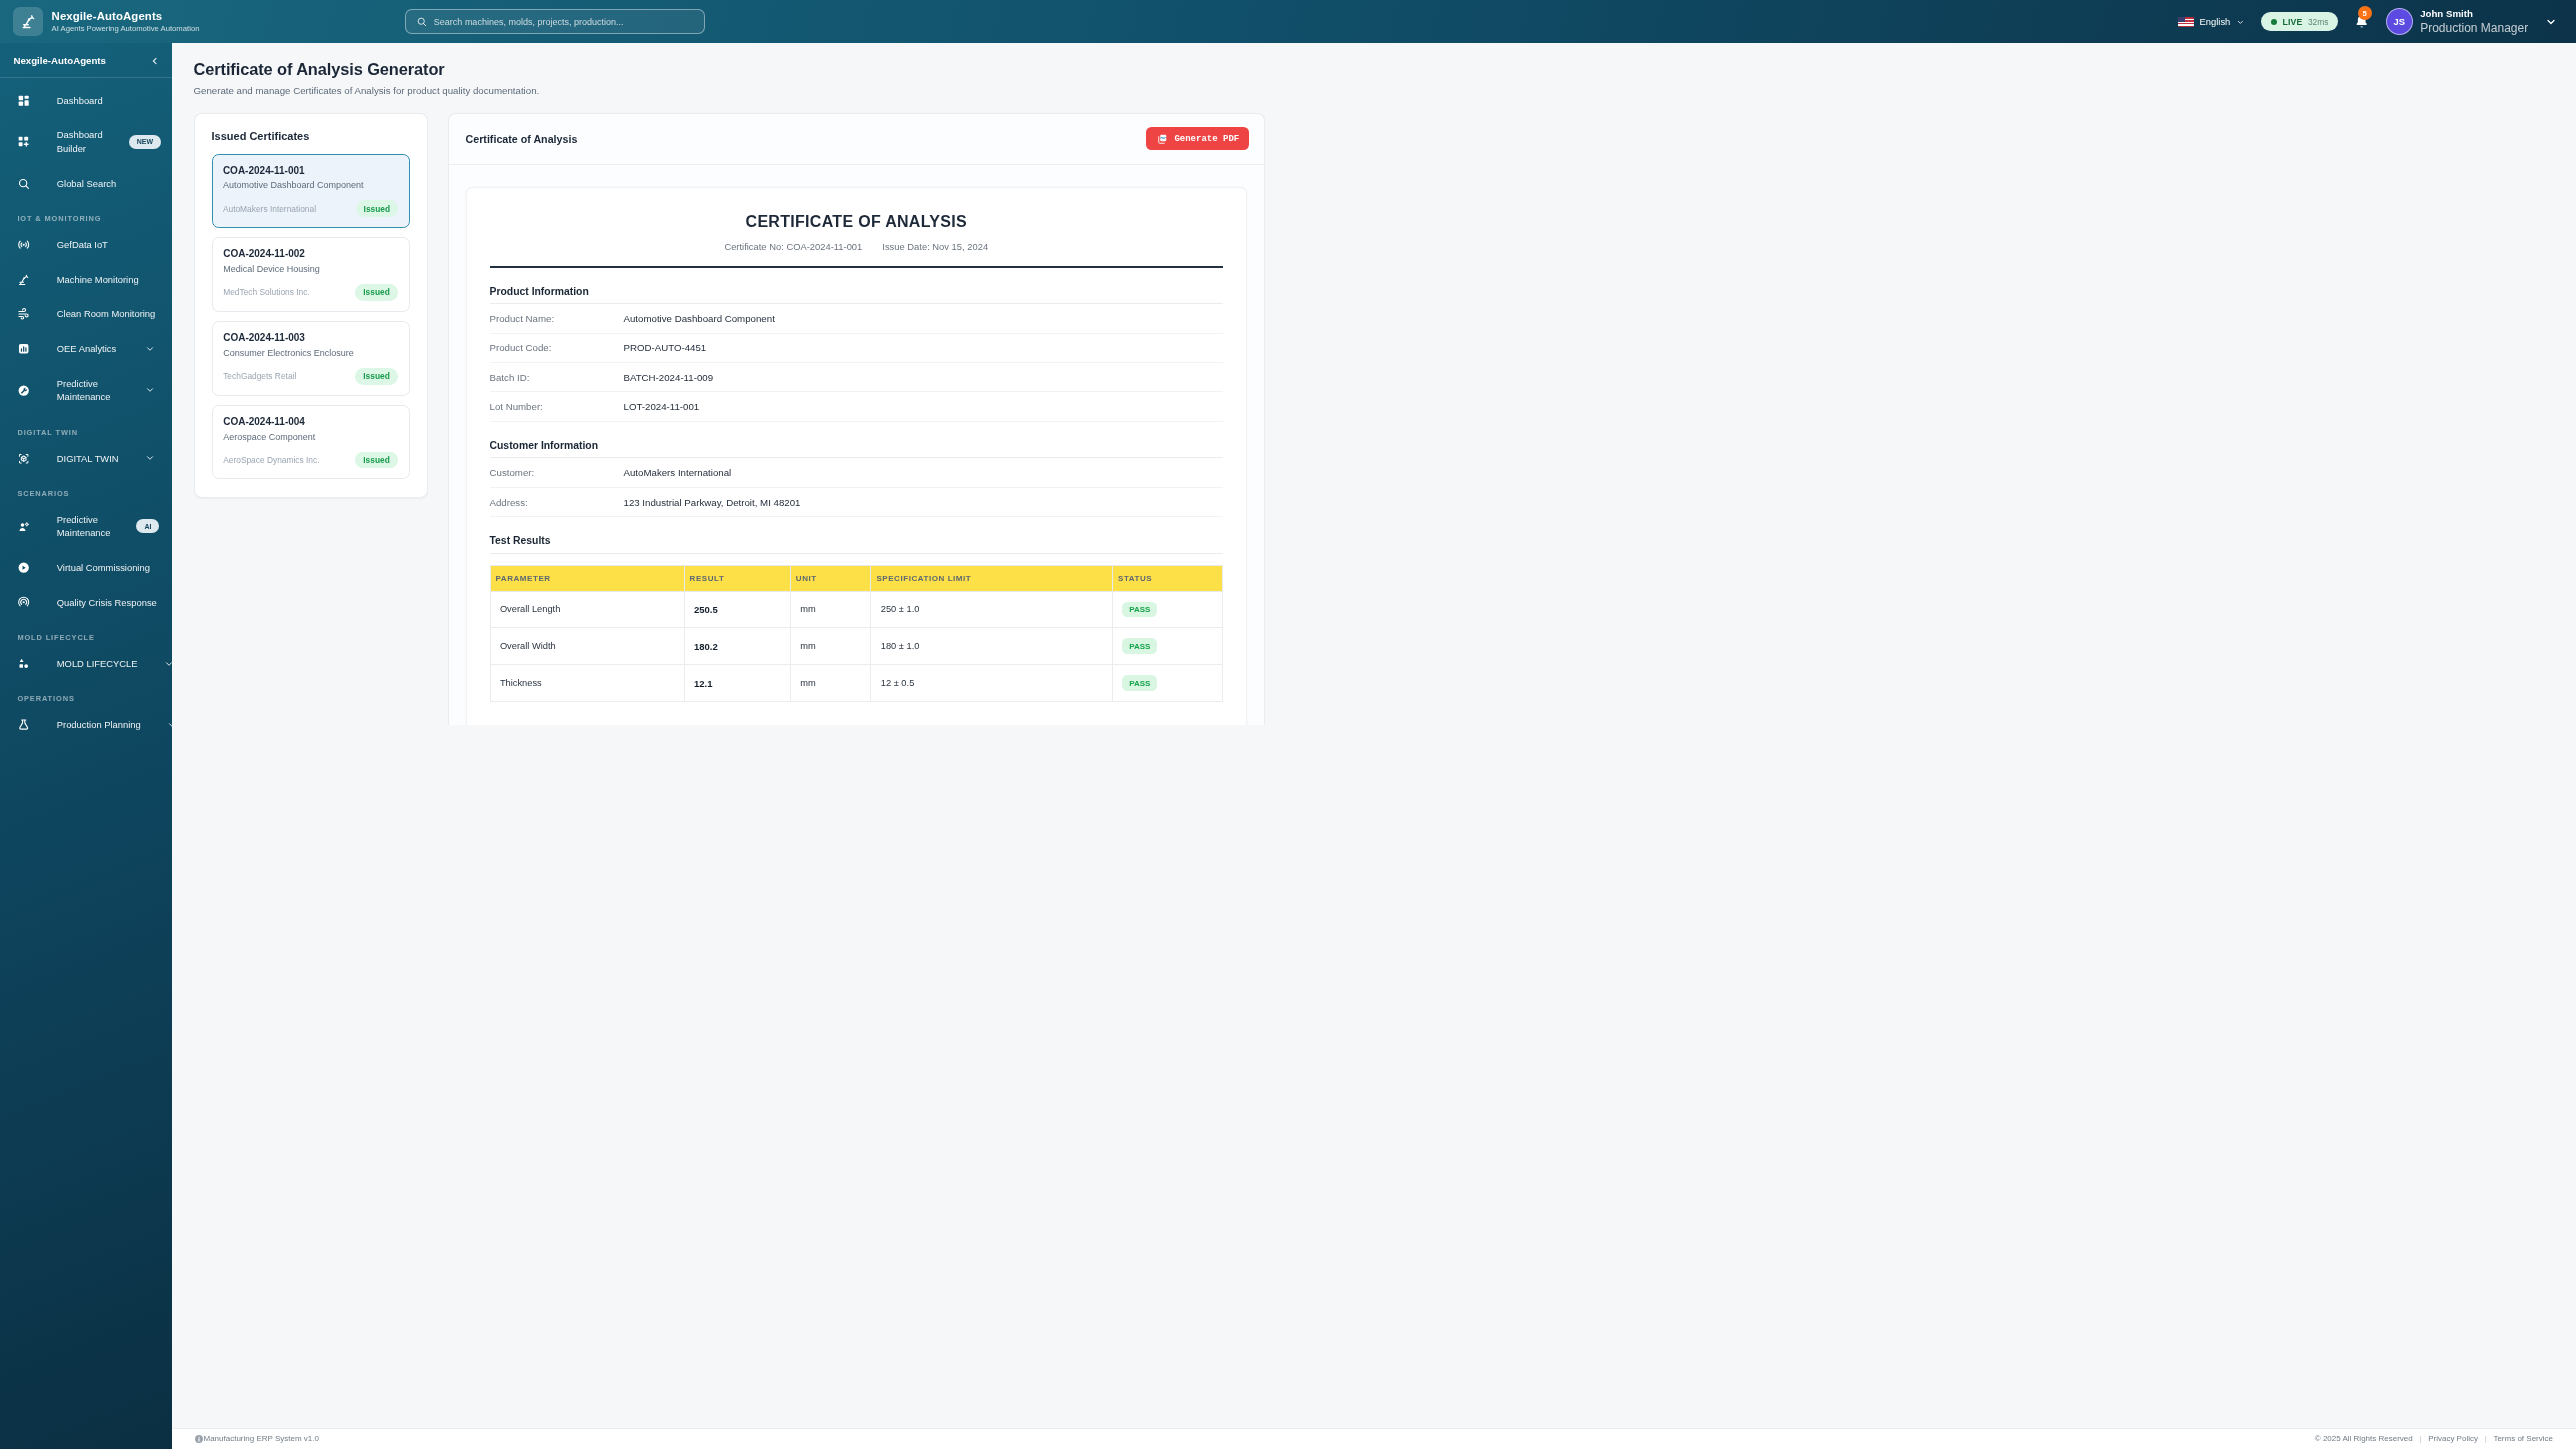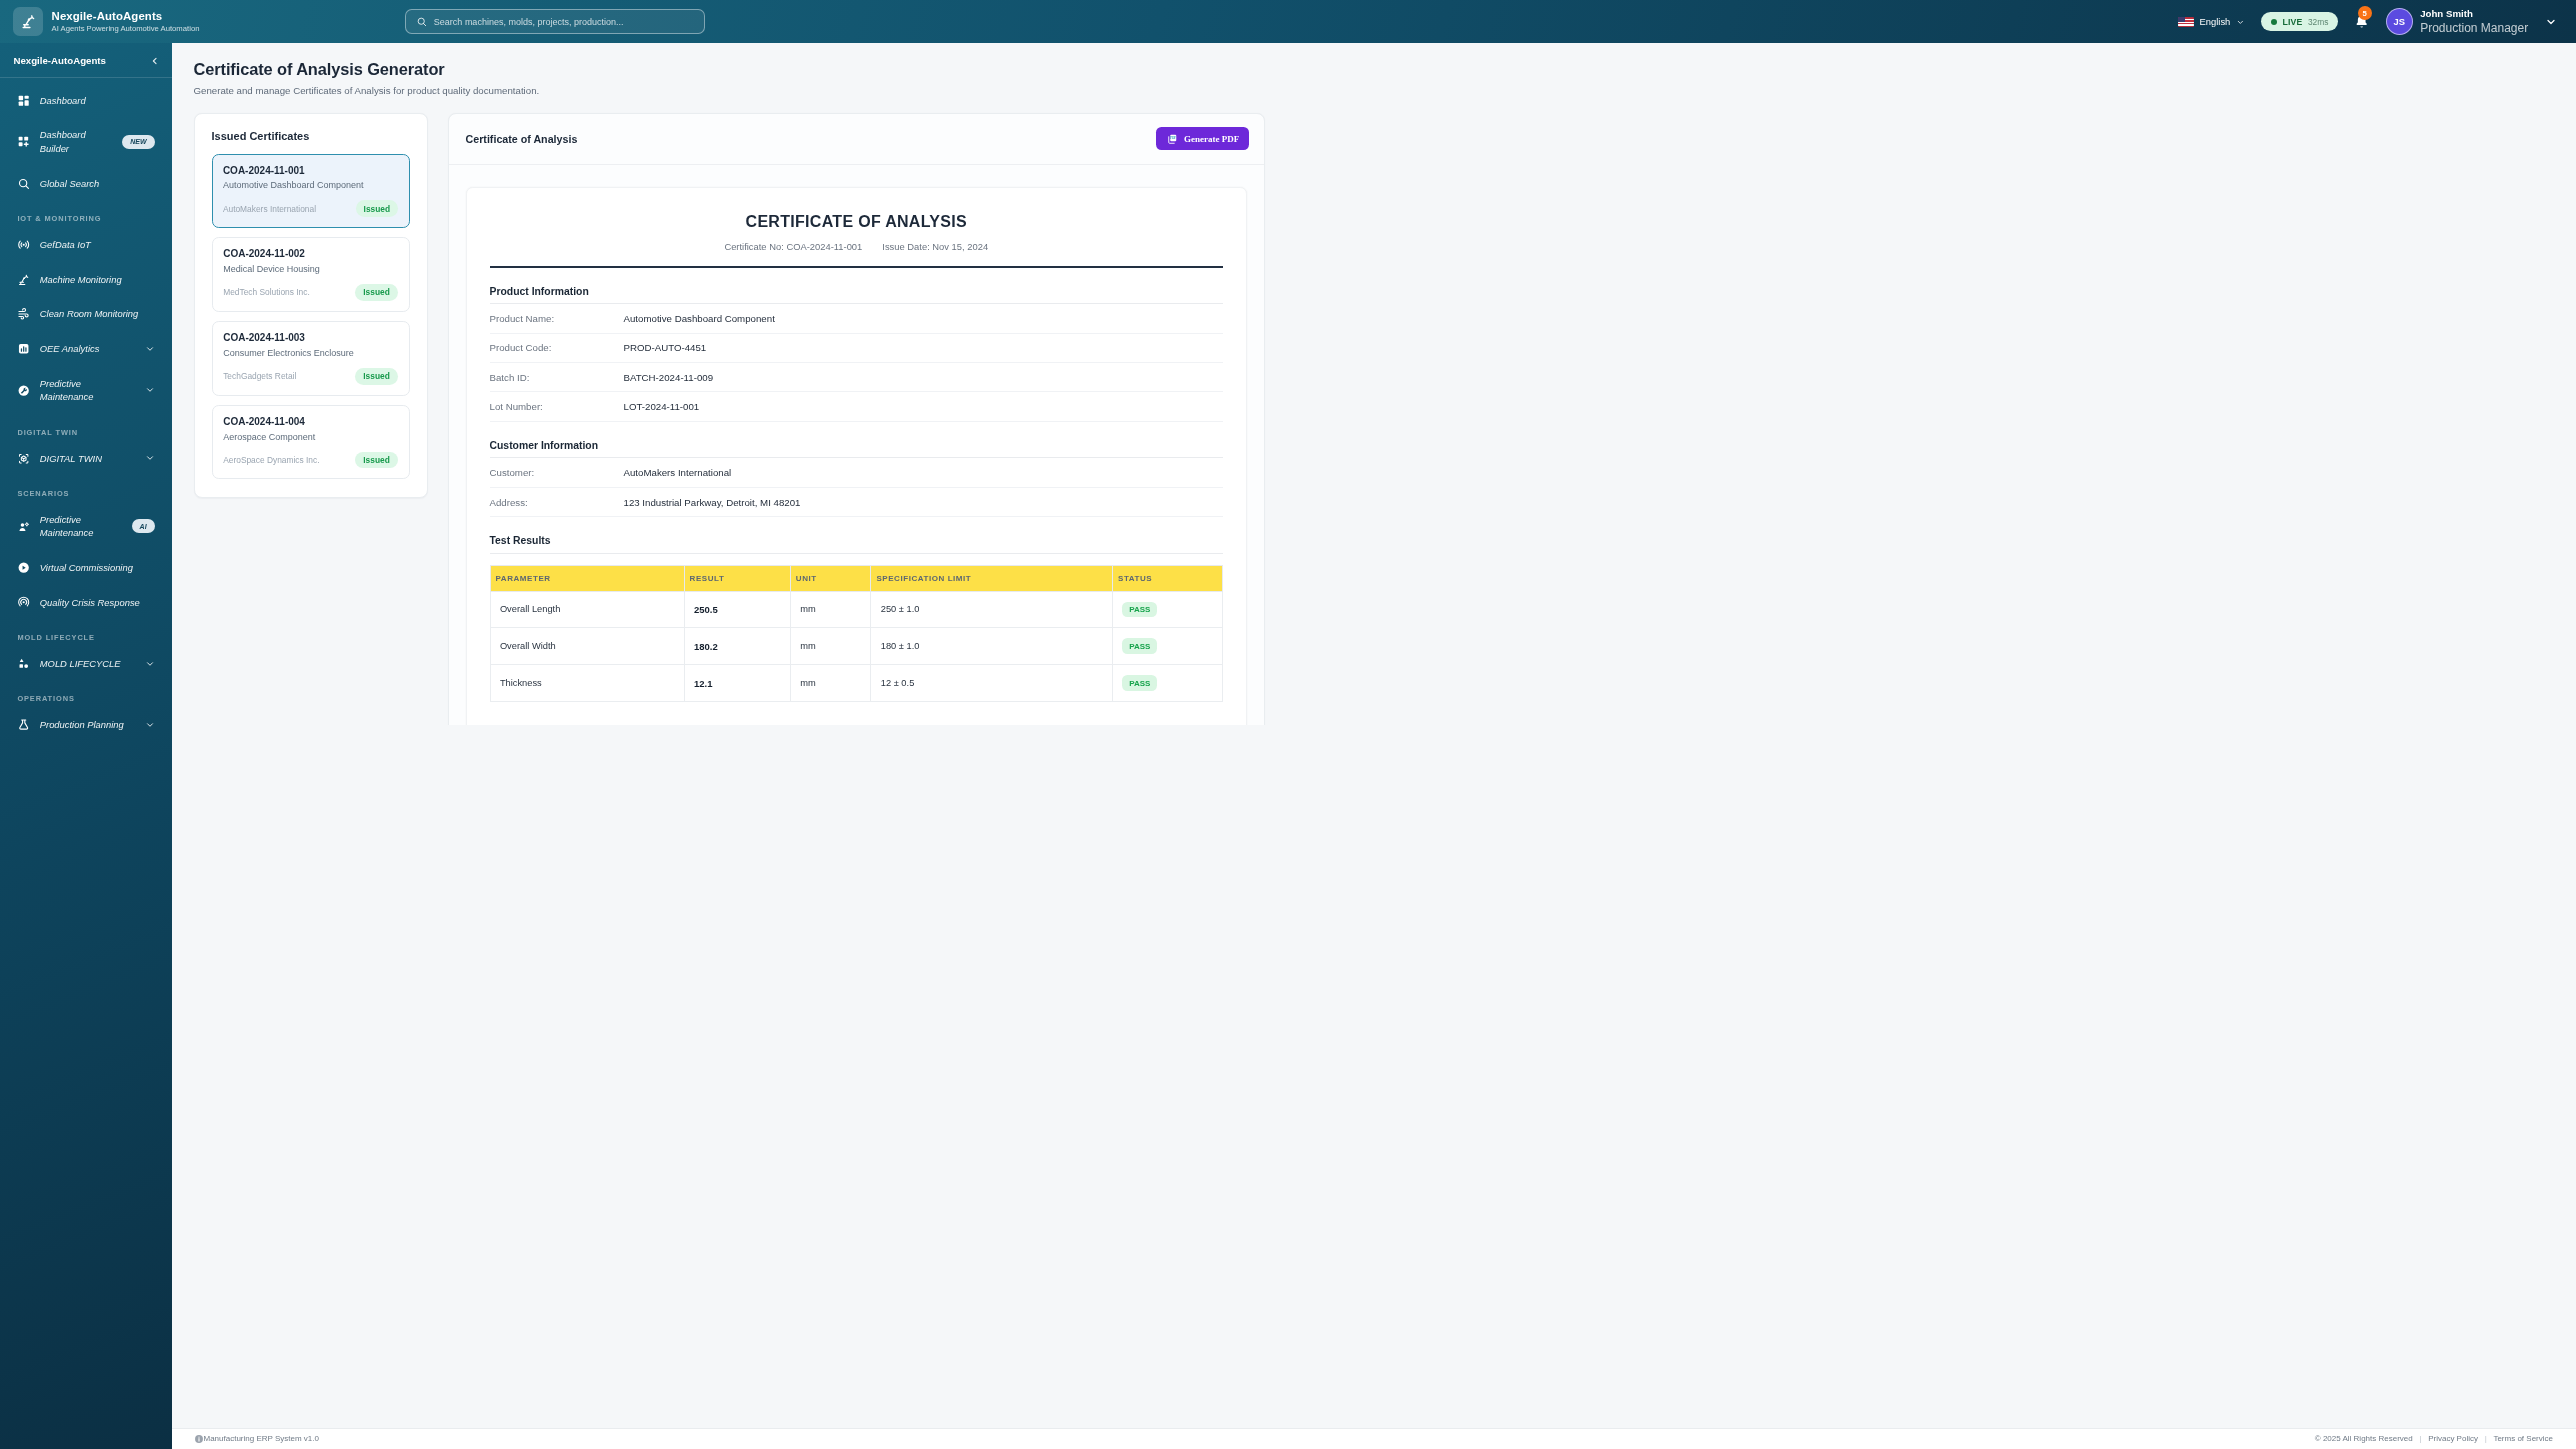--- a/index.html
+++ b/index.html
@@ -44,22 +44,22 @@
   .user .chev { margin-left:9.4px; }
 
   
   aside { position:fixed; top:43px; left:0; bottom:0; width:172px; z-index:20; color:#fff;
     background:linear-gradient(158deg,#14607a 0%,#0e455e 55%,#0b2f43 100%); display:flex; flex-direction:column; overflow:hidden; }
   .sb-head { display:flex; justify-content:space-between; align-items:center; padding:12px 12px 10.7px 13.4px;
     border-bottom:0.7px solid rgba(255,255,255,.14); font-size:9.7px; font-weight:600; }
   .sb-collapse { cursor:pointer; } .sb-collapse svg { width:10px; height:10px; color:rgba(255,255,255,.88); }
   nav { flex:1; padding:8px 8px 0; overflow:hidden; }
   .sec-header { font-size:7.4px; font-weight:700; letter-spacing:0.9px; color:rgba(255,255,255,.52); padding:10.7px 9.4px 6.7px; }
-  .nav-item { display:flex; align-items:center; gap:9px; padding:8px 9.4px; border-radius:5.4px; cursor:pointer;
-    margin-bottom:5.4px; font-size:9.4px; color:rgba(255,255,255,.93);font-style:italic; }
+  .nav-item { display:flex; align-items:center; gap:26px; padding:8px 9.4px; border-radius:5.4px; cursor:pointer;
+    margin-bottom:5.4px; font-size:9.4px; color:rgba(255,255,255,.93); }
   .nav-item .icon { width:13.4px; height:13.4px; flex:none; color:#fff; }
   .nav-item .icon svg { width:13.4px; height:13.4px; }
   .nav-item .label { flex:1; line-height:13.4px; white-space:nowrap; }
   .nav-item .label.wrap { white-space:normal; }
   .badge-pill { background:#dde8ef; color:#16465c; font-size:7px; font-weight:700; padding:3.4px 8px; border-radius:670px; flex:none; }
   .chev-d { flex:none; } .chev-d svg { width:10px; height:10px; color:rgba(255,255,255,.85); }
 
   
   main { margin-left:172px; padding:60px 23px 0 21.5px; height:725px; overflow:hidden; }
   h1 { font-size:16.4px; font-weight:800; color:#1b2737; letter-spacing:-0.1px; }
@@ -73,22 +73,22 @@
   .cert-card.selected { background:#ecf3fb; border:1px solid #2e8fae; padding:9.7px 10.4px; }
   .cc-id { font-size:10px; font-weight:700; color:#1d2939; margin-bottom:4.7px; }
   .cc-product { font-size:9px; color:#5d6b7a; margin-bottom:10px; }
   .cc-foot { display:flex; justify-content:space-between; align-items:center; }
   .cc-company { font-size:8.4px; color:#9aa5b1; }
   .cc-status { padding:3.4px 8px; border-radius:670px; background:#dcf7e6; color:#189a4c; font-size:8.4px; font-weight:700; }
 
   .cert-panel { flex:1; background:#fcfdfe; border:0.7px solid #e9edf0; border-radius:8px; box-shadow:0 0.7px 1.3px rgba(16,24,40,.04); }
   .cp-head { display:flex; justify-content:space-between; align-items:center; padding:13.4px 14.8px 13.4px 17px; border-bottom:0.7px solid #edeff2; }
   .cp-head h3 { font-size:10.7px; font-weight:700; color:#1b2737; }
-  .gen-btn { display:flex; gap:6px; align-items:center; background:#6d28d9; color:#fff; border:none; border-radius:5.4px;
-    padding:5.4px 10px; font-size:9px; font-weight:600; font-family:Liberation Serif, serif; cursor:pointer; }
+  .gen-btn { display:flex; gap:6px; align-items:center; background:#ef4444; color:#fff; border:none; border-radius:5.4px;
+    padding:5.4px 10px; font-size:9px; font-weight:600; font-family:Liberation Mono, monospace; cursor:pointer; }
   .gen-btn svg { width:12px; height:12px; color:#fff; }
   .cp-body { padding:22px 17px 0; }
   .doc { background:#fff; border:0.7px solid #f0f2f4; border-radius:6.7px; box-shadow:0 0.7px 2px rgba(16,24,40,.06);
     padding:25px 23px 40px; min-height:550px; }
   .doc-title { text-align:center; font-size:16px; font-weight:800; color:#1d2939; letter-spacing:0.3px; }
   .doc-meta { margin-top:10px; color:#6b7480; font-size:9.4px; display:flex; justify-content:center; gap:20px; }
   .doc-rule { height:2px; background:#223042; margin-top:14px; }
   .doc-section-title { margin-top:18px; font-size:10.4px; font-weight:700; color:#1a2634; padding-bottom:6.7px; border-bottom:0.7px solid #e9ebee; }
   .info-row { display:grid; grid-template-columns:134px 1fr; padding:8.7px 0; border-bottom:0.7px solid #f0f2f5; font-size:9.7px; }
   .info-label { color:#6b7480; }

